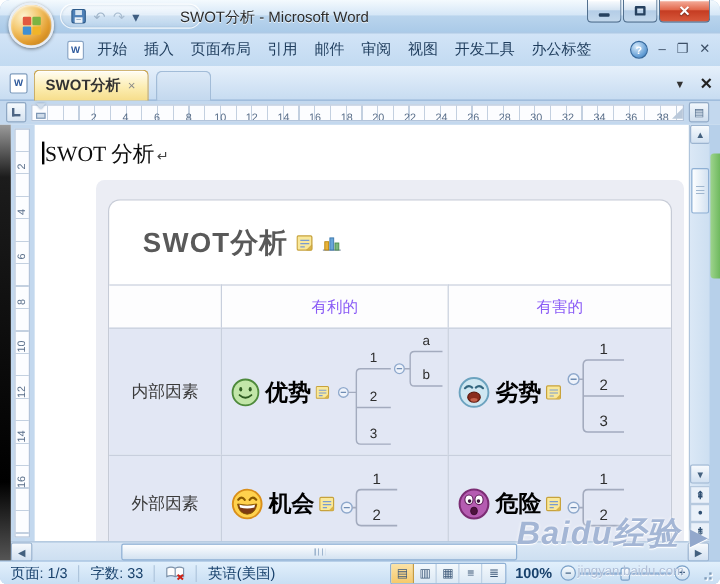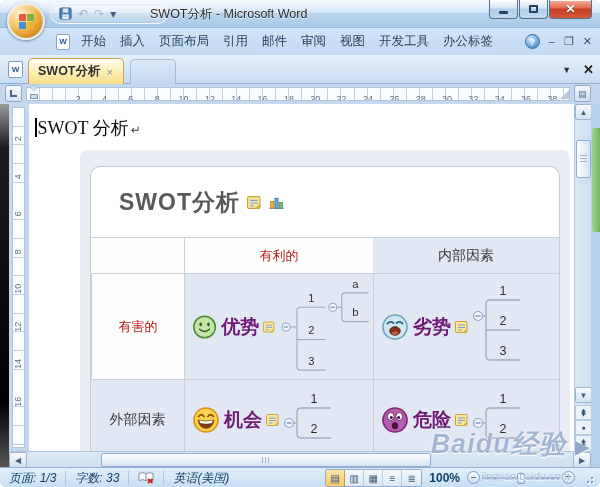--- a/index.html
+++ b/index.html
@@ -117,25 +117,25 @@
   .tablebox { position:absolute; left:10px; right:10px; top:16px; bottom:0;
     background:#fff; border:1px solid #c6cbd6; border-bottom:none; border-radius:10px 10px 0 0; }
   .tb-title { position:absolute; left:0; right:0; top:0; height:70px; display:flex;
     align-items:center; padding-left:28px; gap:7px; }
   .tb-title .tb-heading { font-size:23px; font-weight:bold; color:#595959; letter-spacing:1px; }
   .tb-grid { position:absolute; left:0; right:0; top:70px; bottom:0; display:grid;
     grid-template-columns:93px 189px 1fr; grid-template-rows:36px 106px 1fr; }
   .cell { border-left:1px solid #c8cfdd; border-top:1px solid #c8cfdd; overflow:hidden; }
   .cell.first-col { border-left:none; }
   .hcell { background:#fdfdfe; display:flex; align-items:center; justify-content:center;
-    font-size:13px; color:#b91c1c; }
+    font-size:13px; color:#8b5cf6; }
   .dcell { background:#e2e7f4; }
   .label-cell { display:flex; align-items:center; justify-content:center; font-size:14px; color:#3a3a3a; }
   .node-cell { display:flex; align-items:center; gap:4px; padding-left:7px; }
-  .node-label { font-size:19px; font-weight:bold; color:#701a75; white-space:nowrap; }
+  .node-label { font-size:19px; font-weight:bold; color:#000000; white-space:nowrap; }
   .tree-svg text { font-family:"Liberation Sans", sans-serif; font-size:12.5px; fill:#2e2e2e; }
   .tree-svg path, .tree-svg line { stroke:#a3abbe; stroke-width:1.3; fill:none; }
   .tree-svg circle { fill:#eef3fb; stroke:#8fa9cc; stroke-width:1.2; }
   .tree-svg .minus { stroke:#6f8db4; stroke-width:1.2; }
 
   
   .vscroll { position:absolute; right:9px; top:0; width:17px; height:100%;
     background:linear-gradient(90deg,#dbe8f6,#cddff1); border-left:1px solid #b0c5dc; }
   .sbtn { position:absolute; left:0; width:17px; height:16px;
     background:linear-gradient(#f7fafd,#d2e1f1); border:1px solid #9cb4d0; border-radius:2px;
@@ -159,21 +159,21 @@
     display:flex; align-items:center; justify-content:center; font-size:8px; color:#44617f; }
   .hthumb { position:absolute; left:92px; top:1px; width:330px; height:14px;
     background:linear-gradient(#fdfeff,#d3e2f1); border:1px solid #8fb0d4; border-radius:2px; }
   .hthumb i { position:absolute; top:3px; bottom:3px; left:160px; width:9px;
     background:repeating-linear-gradient(90deg,#9fb6cf 0 1px, transparent 1px 3px); display:block; }
 
   
   .statusbar { position:absolute; left:0; right:0; top:467px; height:20px;
     background:linear-gradient(#e2f0fc,#c8def3); border-top:1px solid #8fb0d4;
     border-radius:0 0 6px 6px; display:flex; align-items:center; font-size:12px; color:#17406b; }
-  .sseg { padding:0 9px; border-right:1px solid #aec5dc; height:14px; line-height:14px; white-space:nowrap;font-style:italic; }
+  .sseg { padding:0 9px; border-right:1px solid #aec5dc; height:14px; line-height:14px; white-space:nowrap; }
   .sseg.noline { border-right:none; }
   .status-right { position:absolute; right:6px; top:0; height:20px; display:flex; align-items:center; gap:7px; }
   .viewbtns { display:flex; border:1px solid #8fb0d4; border-radius:2px; overflow:hidden; background:#dce9f6; }
   .vbtn { width:19px; height:16px; display:flex; align-items:center; justify-content:center;
     font-size:10px; color:#3f5a7a; border-right:1px solid #b7cbdf; background:linear-gradient(#f4f9fd,#dbe8f4); }
   .vbtn.active { background:linear-gradient(#fbe3a8,#f6c96a); border-right-color:#c79b3f; }
   .vbtn:last-child { border-right:none; }
   .zoom-label { font-weight:bold; white-space:nowrap; }
   .zoom-slider { position:relative; width:108px; height:16px; }
   .zs-track { position:absolute; left:16px; right:16px; top:7px; height:2px; background:#8fb0d4; }
@@ -322,23 +322,23 @@
               <rect x="2.5" y="6" width="3" height="6.5" fill="#e8b23a" stroke="#b8860b" stroke-width="0.7"></rect>
               <rect x="6.5" y="3" width="3" height="9.5" fill="#69a5d8" stroke="#3a76ab" stroke-width="0.7"></rect>
               <rect x="10.5" y="7" width="3" height="5.5" fill="#7cb87c" stroke="#4a8a4a" stroke-width="0.7"></rect>
             </svg>
           </div>
 
           <div class="tb-grid">
 
             <div class="cell hcell first-col"></div>
             <div class="cell hcell">有利的</div>
+            <div class="cell hcell">有害的</div>
+
             <div class="cell dcell label-cell first-col">内部因素</div>
-
-            <div class="cell hcell">有害的</div>
 
             <div class="cell dcell node-cell">
               <svg width="28" height="28" viewBox="0 0 28 28">
                 <circle cx="14" cy="14" r="12" fill="#c2e6a8" stroke="#4e8a3c" stroke-width="1.7"></circle>
                 <ellipse cx="9.6" cy="11" rx="1.4" ry="2.1" fill="#2f5c22"></ellipse>
                 <ellipse cx="18.4" cy="11" rx="1.4" ry="2.1" fill="#2f5c22"></ellipse>
                 <path d="M8.5,16.5 Q14,21.5 19.5,16.5" stroke="#2f5c22" stroke-width="1.7" fill="none" stroke-linecap="round"></path>
               </svg>
               <span class="node-label">优势</span>
               <svg width="13" height="14" viewBox="0 0 13 14">

